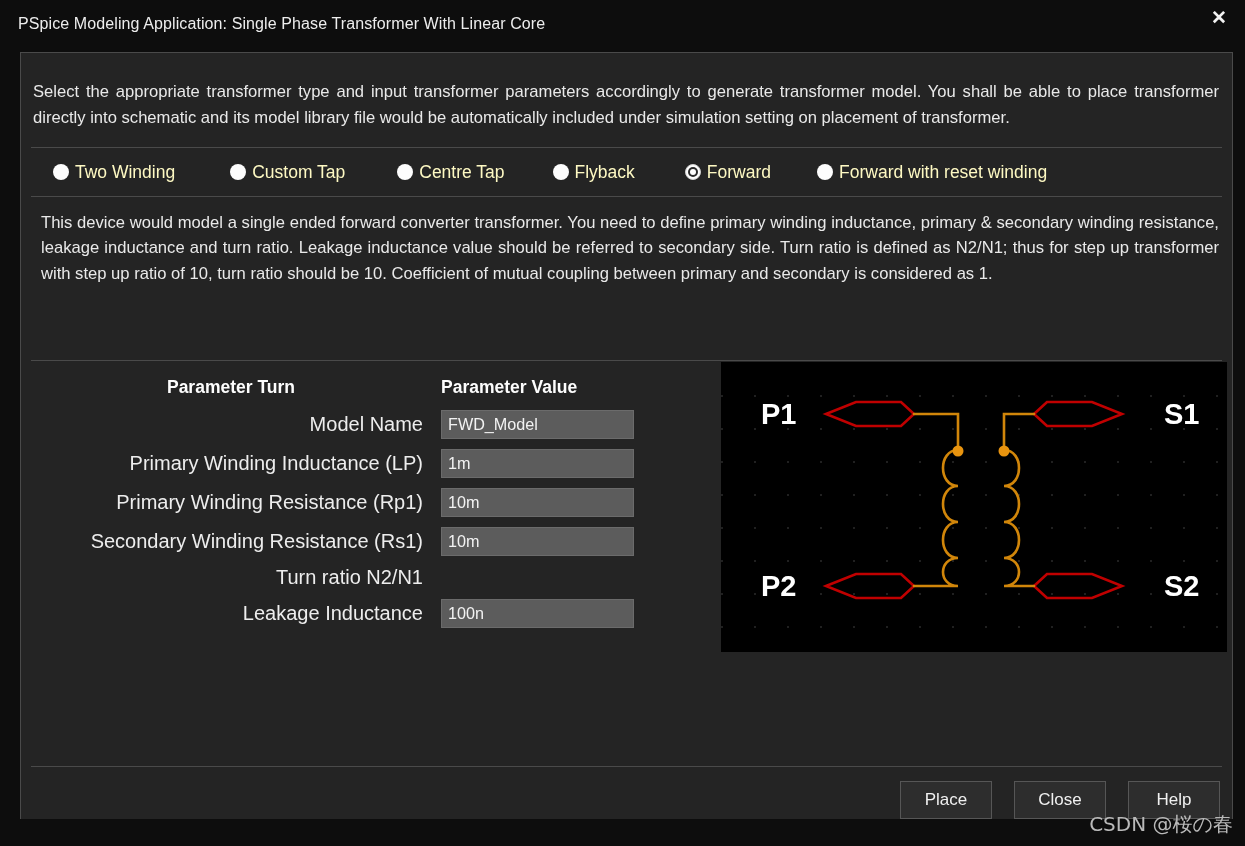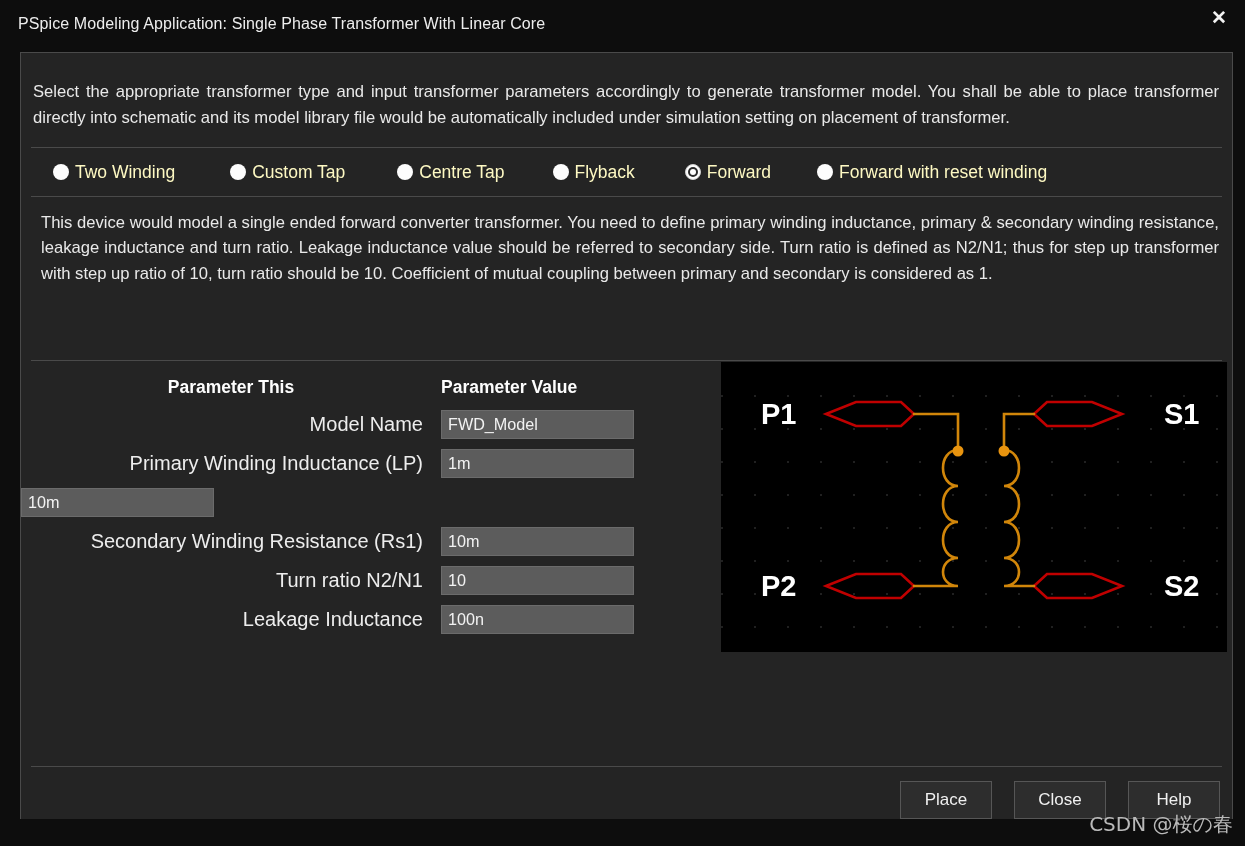--- a/index.html
+++ b/index.html
@@ -300,46 +300,46 @@
 
     <div id="type-description">This device would model a single ended forward converter transformer. You need to define primary winding inductance, primary &amp; secondary winding resistance, leakage inductance and turn ratio. Leakage inductance value should be referred to secondary side. Turn ratio is defined as N2/N1; thus for step up transformer with step up ratio of 10, turn ratio should be 10. Coefficient of mutual coupling between primary and secondary is considered as 1.</div>
 
     <div class="hr"></div>
 
     <div id="params-region">
 
       <div id="params-table">
 
         <div class="param-header-row">
-          <div class="param-header-name">Parameter This</div>
+          <div class="param-header-name">Parameter Turn</div>
           <div class="param-header-value">Parameter Value</div>
         </div>
 
         <div class="param-row">
           <div class="param-label">Model Name</div>
           <input class="param-input" value="FWD_Model" style="">
         </div>
 
         <div class="param-row">
           <div class="param-label">Primary Winding Inductance (LP)</div>
           <input class="param-input" value="1m" style="">
         </div>
 
         <div class="param-row">
+          <div class="param-label">Primary Winding Resistance (Rp1)</div>
           <input class="param-input" value="10m" style="">
         </div>
 
         <div class="param-row">
           <div class="param-label">Secondary Winding Resistance (Rs1)</div>
           <input class="param-input" value="10m" style="">
         </div>
 
         <div class="param-row">
           <div class="param-label">Turn ratio N2/N1</div>
-          <input class="param-input" value="10" style="">
         </div>
 
         <div class="param-row">
           <div class="param-label">Leakage Inductance</div>
           <input class="param-input" value="100n" style="">
         </div>
 
       </div>
 
       <div id="schematic-panel">

